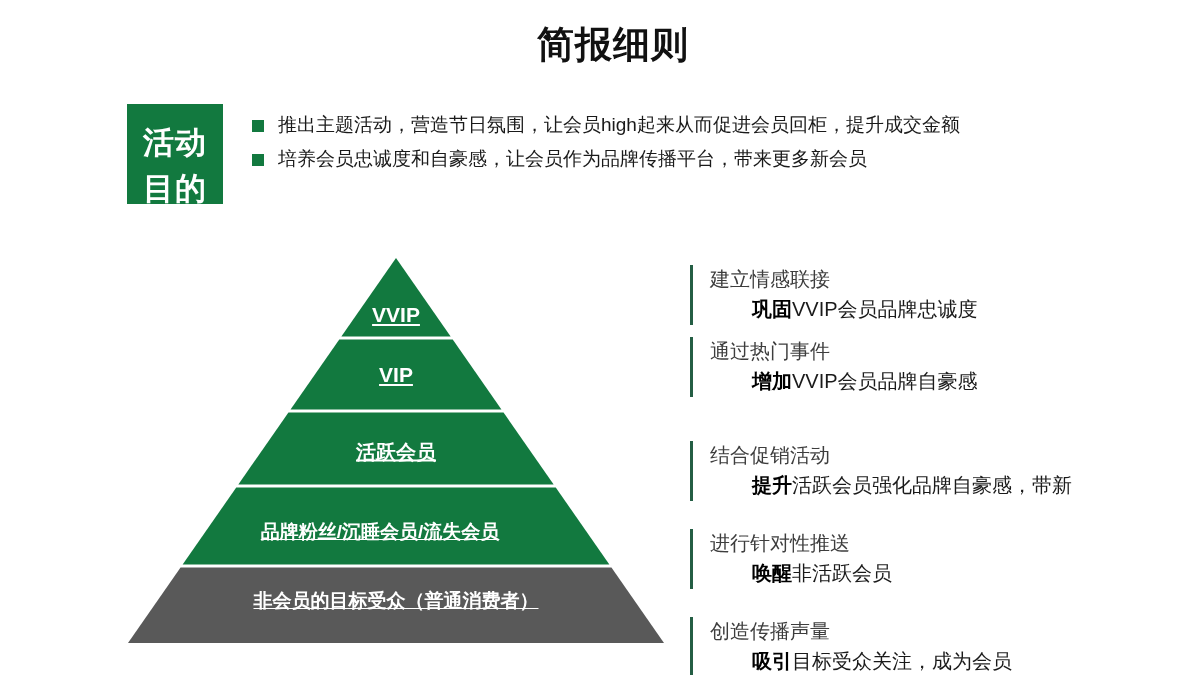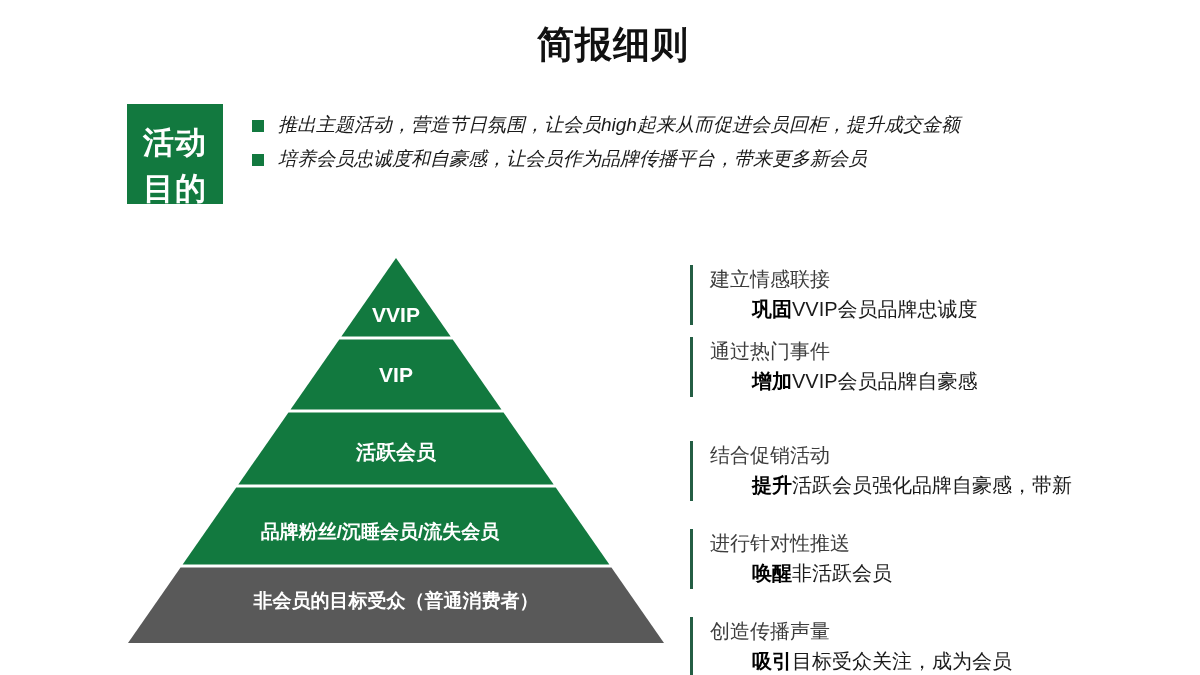--- a/index.html
+++ b/index.html
@@ -47,21 +47,20 @@
     box-sizing: border-box;
     letter-spacing: 1px;
   }
   .purpose-badge .badge-line { display: block; }
 
   .purpose-list {
     position: absolute;
     left: 252px;
     top: 112px;
     width: 880px;
-    font-style: italic;
   }
   .purpose-item {
     display: flex;
     align-items: flex-start;
     margin-bottom: 8px;
     font-size: 19px;
     line-height: 26px;
     color: #1a1a1a;
   }
   .bullet-square {
@@ -82,20 +81,21 @@
     height: 675px;
     pointer-events: none;
   }
   .pyramid-label {
     position: absolute;
     text-align: left;
     color: #ffffff;
     font-weight: bold;
     white-space: nowrap;
     transform: translate(-50%, -50%);
+    text-decoration: underline;
   }
 
   
   .notes {
     position: absolute;
     left: 690px;
     top: 265px;
     width: 500px;
   }
   .note-block {

